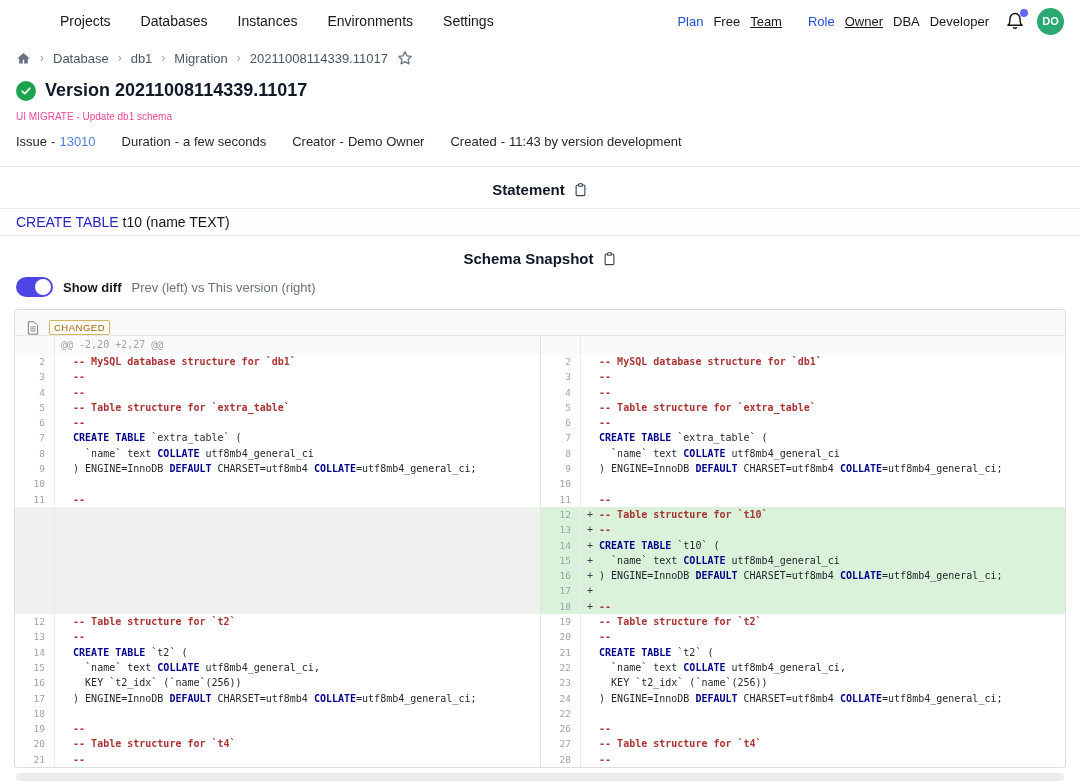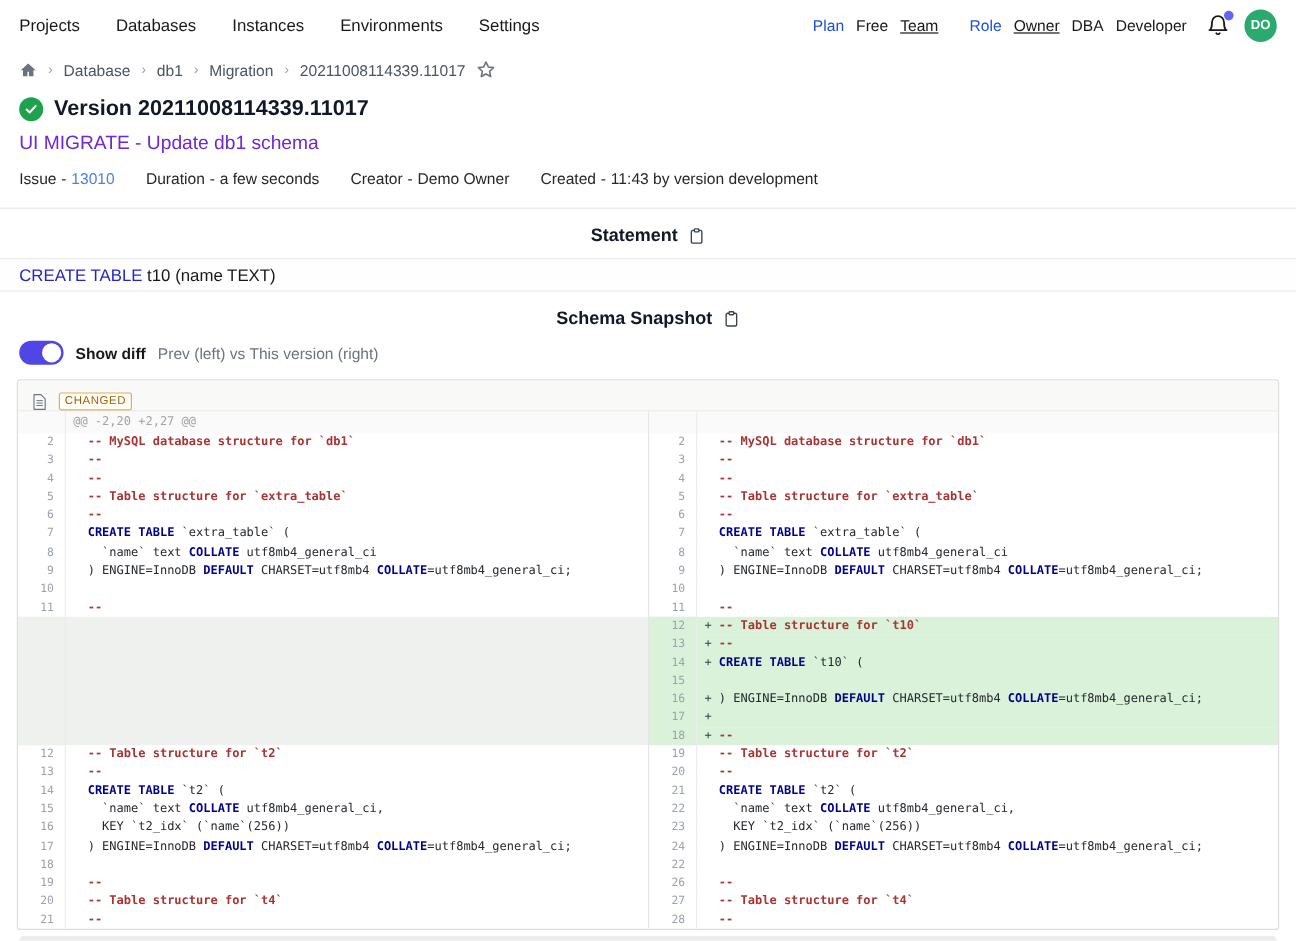--- a/index.html
+++ b/index.html
@@ -1,20 +1,20 @@
 <!DOCTYPE html>
 <html><head>
 <meta charset="utf-8">
 <style>
   * { box-sizing: border-box; margin: 0; padding: 0; }
   html,body { width:1080px; height:784px; overflow:hidden; background:#ffffff;
     font-family:"Liberation Sans", sans-serif; color:#1f2937; }
 
   
-  .topnav { height:42px; display:flex; align-items:center; padding:0 16px; }
+  .topnav { height:42px; display:flex; align-items:center; padding:0 16px;margin-left:44px; }
   .nav-left { display:flex; gap:30px; }
   .nav-item { font-size:14px; font-weight:500; color:#18181b; cursor:pointer; text-decoration:none; }
   .nav-right { margin-left:auto; display:flex; align-items:center; gap:10px; font-size:13px; }
   .lbl-indigo { color:#1d4ed8; }
   .plain { color:#18181b; }
   .underlined { text-decoration:underline; }
   .nav-gap { width:6px; }
   .bell-wrap { position:relative; width:22px; height:22px; margin-left:6px; }
   .bell-dot { position:absolute; top:-1px; right:-1px; width:8px; height:8px; border-radius:50%; background:#6366f1; }
   .avatar { width:27px; height:27px; border-radius:50%; background:#2aa971; color:#fff;
@@ -22,21 +22,21 @@
 
   
   .breadcrumb { display:flex; align-items:center; gap:9px; padding:8px 16px 0 16px; font-size:13px; color:#4b5563; }
   .crumb-sep { color:#9ca3af; font-size:12px; }
   .crumb { color:#4b5563; }
 
   
   .version-row { display:flex; align-items:center; gap:9px; padding:14px 16px 0 16px; }
   .check-circle { width:20px; height:20px; border-radius:50%; background:#1da34e; display:flex; align-items:center; justify-content:center; }
   .version-title { font-size:18px; font-weight:bold; color:#111827; }
-  .subtitle { padding:10px 16px 0 16px; font-size:16px; color:#6d28d9; }
+  .subtitle { padding:10px 16px 0 16px; font-size:10px; color:#ec4899; }
   .meta-row { display:flex; gap:26px; padding:12px 16px 0 16px; font-size:13px; color:#27272a; }
   .meta-item { display:flex; gap:4px; }
   .link { color:#4e7fe1; cursor:pointer; }
 
   .divider { border-top:1px solid #e5e7eb; margin-top:17px; }
 
   
   .section-head { display:flex; align-items:center; gap:8px; padding:14px 16px 10px 16px;justify-content:center; }
   .section-title { font-size:15px; font-weight:bold; color:#111827; }
   .stmt-bar { border-top:1px solid #ebebeb; border-bottom:1px solid #ebebeb; background:#fefefe;
@@ -348,20 +348,21 @@
           <div class="dr add">
             <span class="ln">13</span>
             <span class="code"><span class="sign">+ </span><span class="cm">--</span></span>
           </div>
           <div class="dr add">
             <span class="ln">14</span>
             <span class="code"><span class="sign">+ </span><span class="kw">CREATE</span> <span class="kw">TABLE</span> `t10` (</span>
           </div>
           <div class="dr add">
             <span class="ln">15</span>
+            <span class="code"><span class="sign">+ </span>  `name` text <span class="kw">COLLATE</span> utf8mb4_general_ci</span>
           </div>
           <div class="dr add">
             <span class="ln">16</span>
             <span class="code"><span class="sign">+ </span>) ENGINE=InnoDB <span class="kw">DEFAULT</span> CHARSET=utf8mb4 <span class="kw">COLLATE</span>=utf8mb4_general_ci;</span>
           </div>
           <div class="dr add">
             <span class="ln">17</span>
             <span class="code"><span class="sign">+ </span></span>
           </div>
           <div class="dr add">

